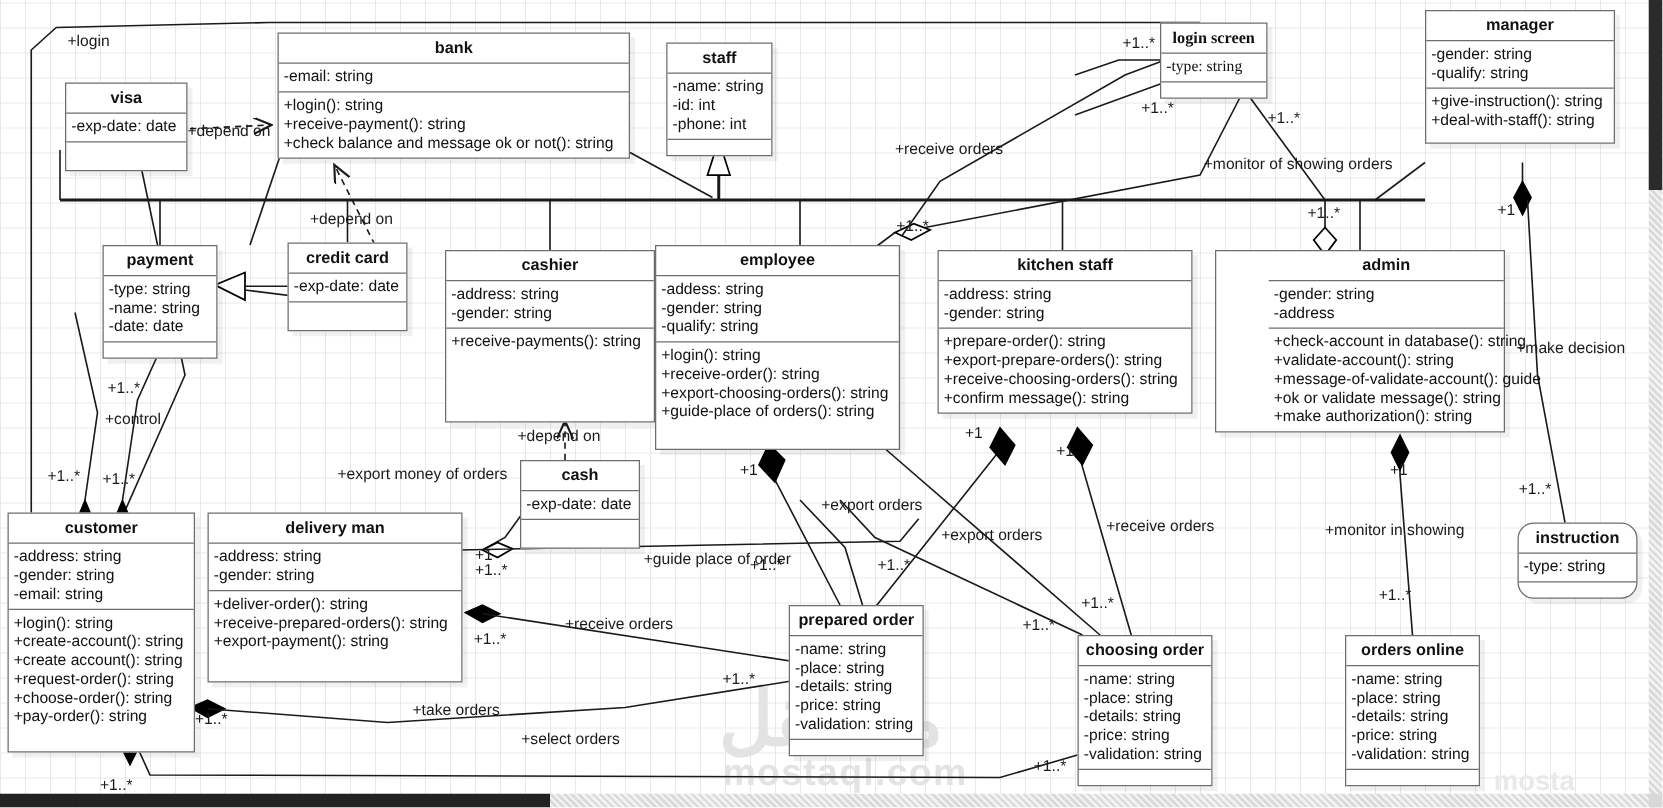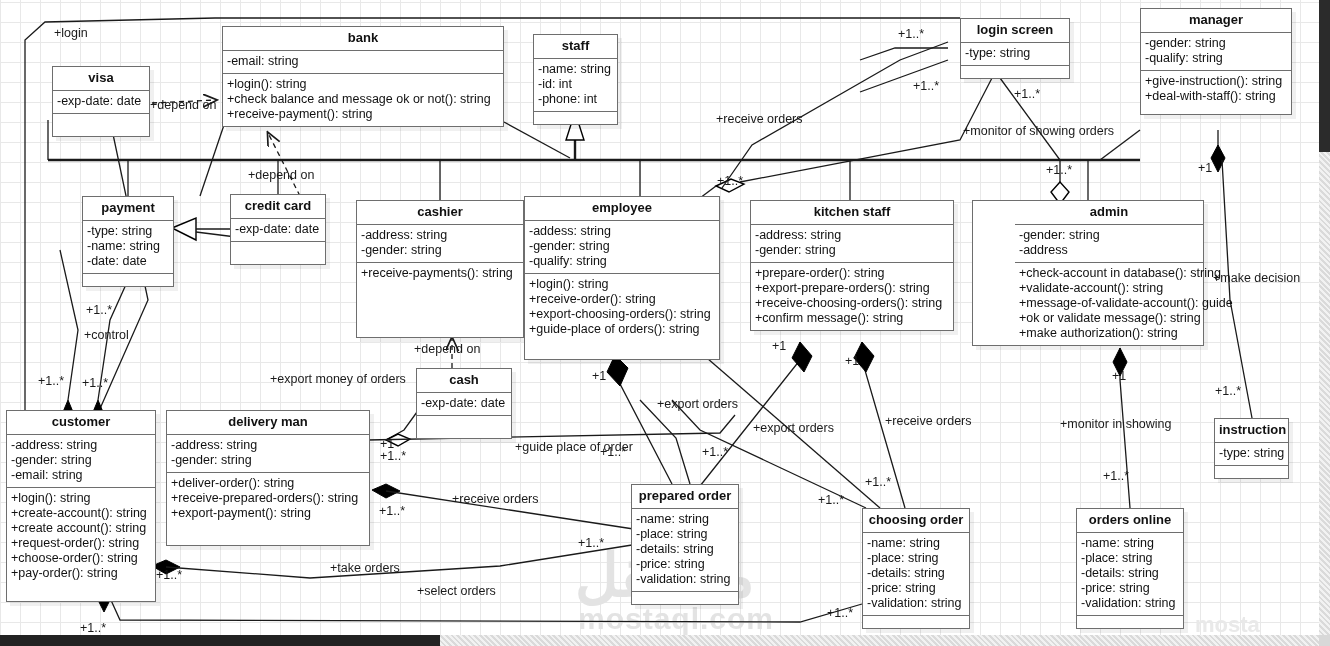--- a/index.html
+++ b/index.html
@@ -213,36 +213,36 @@
     <div class="compart empty" style="height:22px;"></div>
   </div>
 
   <div class="uml" style="left:222px;top:26px;width:282px;">
     <div class="cname">bank</div>
     <div class="compart">
       <div class="row">-email: string</div>
     </div>
     <div class="compart">
       <div class="row">+login(): string</div>
+      <div class="row">+receive-payment(): string</div>
       <div class="row">+check balance and message ok or not(): string</div>
-      <div class="row">+receive-payment(): string</div>
     </div>
   </div>
 
   <div class="uml" style="left:533px;top:34px;width:85px;">
     <div class="cname">staff</div>
     <div class="compart">
       <div class="row">-name: string</div>
       <div class="row">-id: int</div>
       <div class="row">-phone: int</div>
     </div>
     <div class="compart empty" style="height:8px;"></div>
   </div>
 
-  <div class="uml" style="left:960px;top:18px;width:110px;">
+  <div class="uml" style="left:928px;top:18px;width:86px;font-family:Liberation Serif, serif;">
     <div class="cname">login screen</div>
     <div class="compart">
       <div class="row">-type: string</div>
     </div>
     <div class="compart empty" style="height:10px;"></div>
   </div>
 
   <div class="uml" style="left:1140px;top:8px;width:152px;">
     <div class="cname">manager</div>
     <div class="compart">
@@ -329,21 +329,21 @@
   </div>
 
   <div class="uml" style="left:416px;top:368px;width:96px;">
     <div class="cname">cash</div>
     <div class="compart">
       <div class="row">-exp-date: date</div>
     </div>
     <div class="compart empty" style="height:22px;"></div>
   </div>
 
-  <div class="uml" style="left:1214px;top:418px;width:75px;">
+  <div class="uml" style="left:1214px;top:418px;width:96px;border-radius:13px;">
     <div class="cname">instruction</div>
     <div class="compart">
       <div class="row">-type: string</div>
     </div>
     <div class="compart empty" style="height:8px;"></div>
   </div>
 
   <div class="uml" style="left:6px;top:410px;width:150px;height:192px;">
     <div class="cname">customer</div>
     <div class="compart">

